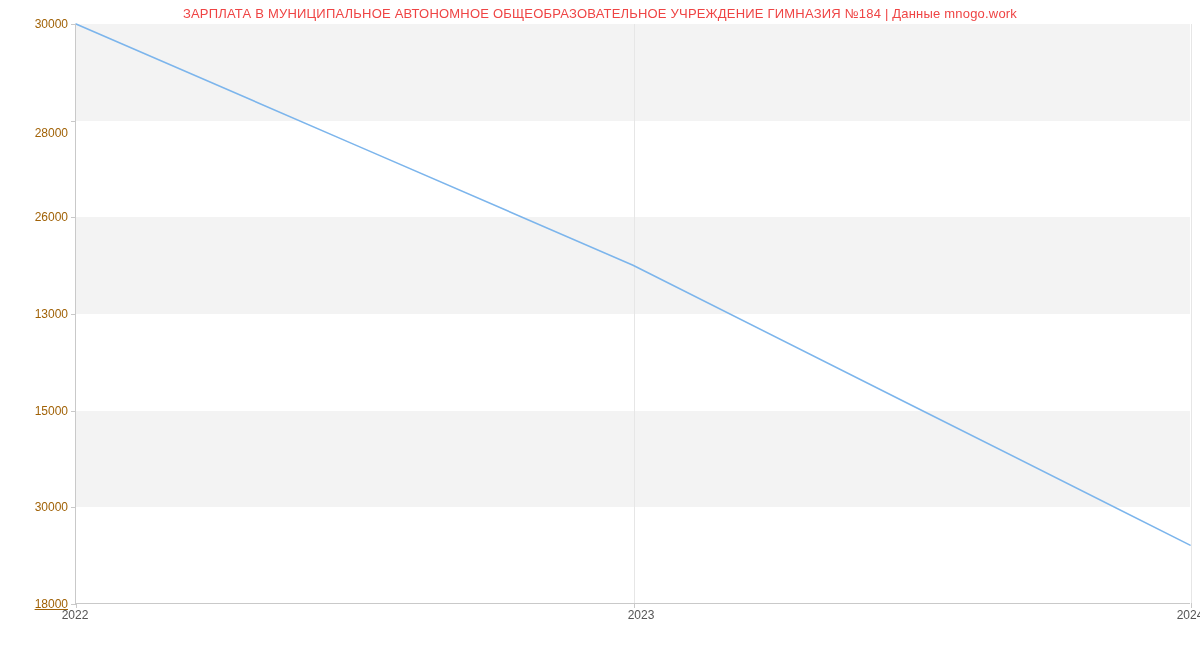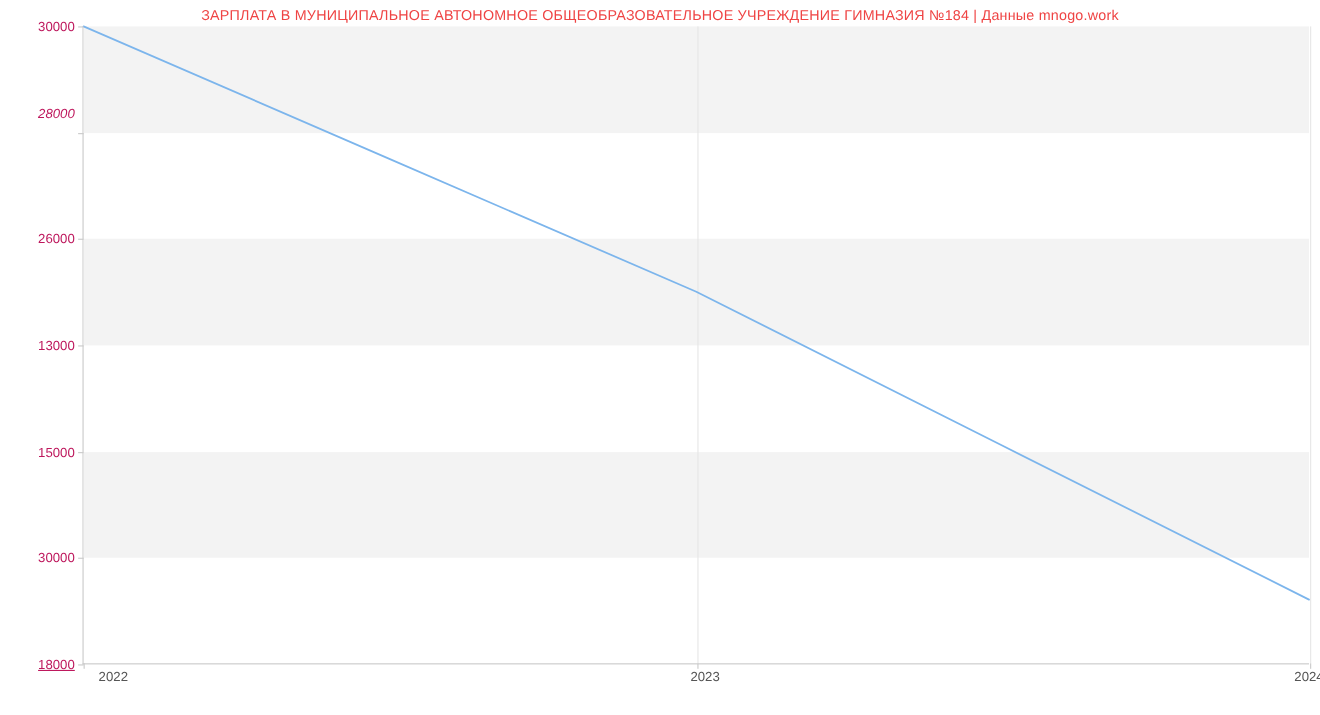--- a/index.html
+++ b/index.html
@@ -47,21 +47,21 @@
     top: 0;
     bottom: 0;
     width: 0;
     border-left: 1px solid #e6e6e6;
   }
   .y-tick {
     position: absolute;
     right: 1132px;
     transform: translateY(-50%);
     font-size: 12px;
-    color: #be185d;
+    color: #a16207;
     text-align: right;
     width: 60px;
   }
   .x-tick {
     position: absolute;
     top: 608px;
     transform: translateX(-50%);
     font-size: 12px;
     color: #555;
     text-align: center;
@@ -118,23 +118,23 @@
       <div class="tickmark-y" style="top: 290px;"></div>
       <div class="tickmark-y" style="top: 193.333px;"></div>
       <div class="tickmark-y" style="top: 96.6667px;"></div>
       <div class="tickmark-y" style="top: 0px;"></div>
       <div class="tickmark-x" style="left: 0px;"></div>
       <div class="tickmark-x" style="left: 557.5px;"></div>
       <div class="tickmark-x" style="left: 1115px;"></div>
     </div>
 
   <div class="y-tick" style="top:24px;">30000</div>
-  <div class="y-tick" style="top: 103px; font-style: italic;">28000</div>
+  <div class="y-tick" style="top: 133px;">28000</div>
   <div class="y-tick" style="top: 217.333px;">26000</div>
   <div class="y-tick" style="top: 314px;">13000</div>
   <div class="y-tick" style="top: 410.667px;">15000</div>
   <div class="y-tick" style="top: 507.333px;">30000</div>
   <div class="y-tick" style="top: 604px; text-decoration: underline;">18000</div>
 
-  <div class="x-tick" style="left: 75px; margin-left: 28px;">2022</div>
+  <div class="x-tick" style="left: 75px;">2022</div>
   <div class="x-tick" style="left: 641px;">2023</div>
   <div class="x-tick" style="left: 1190px;">2024</div>
 </div>
 
 </body></html>

